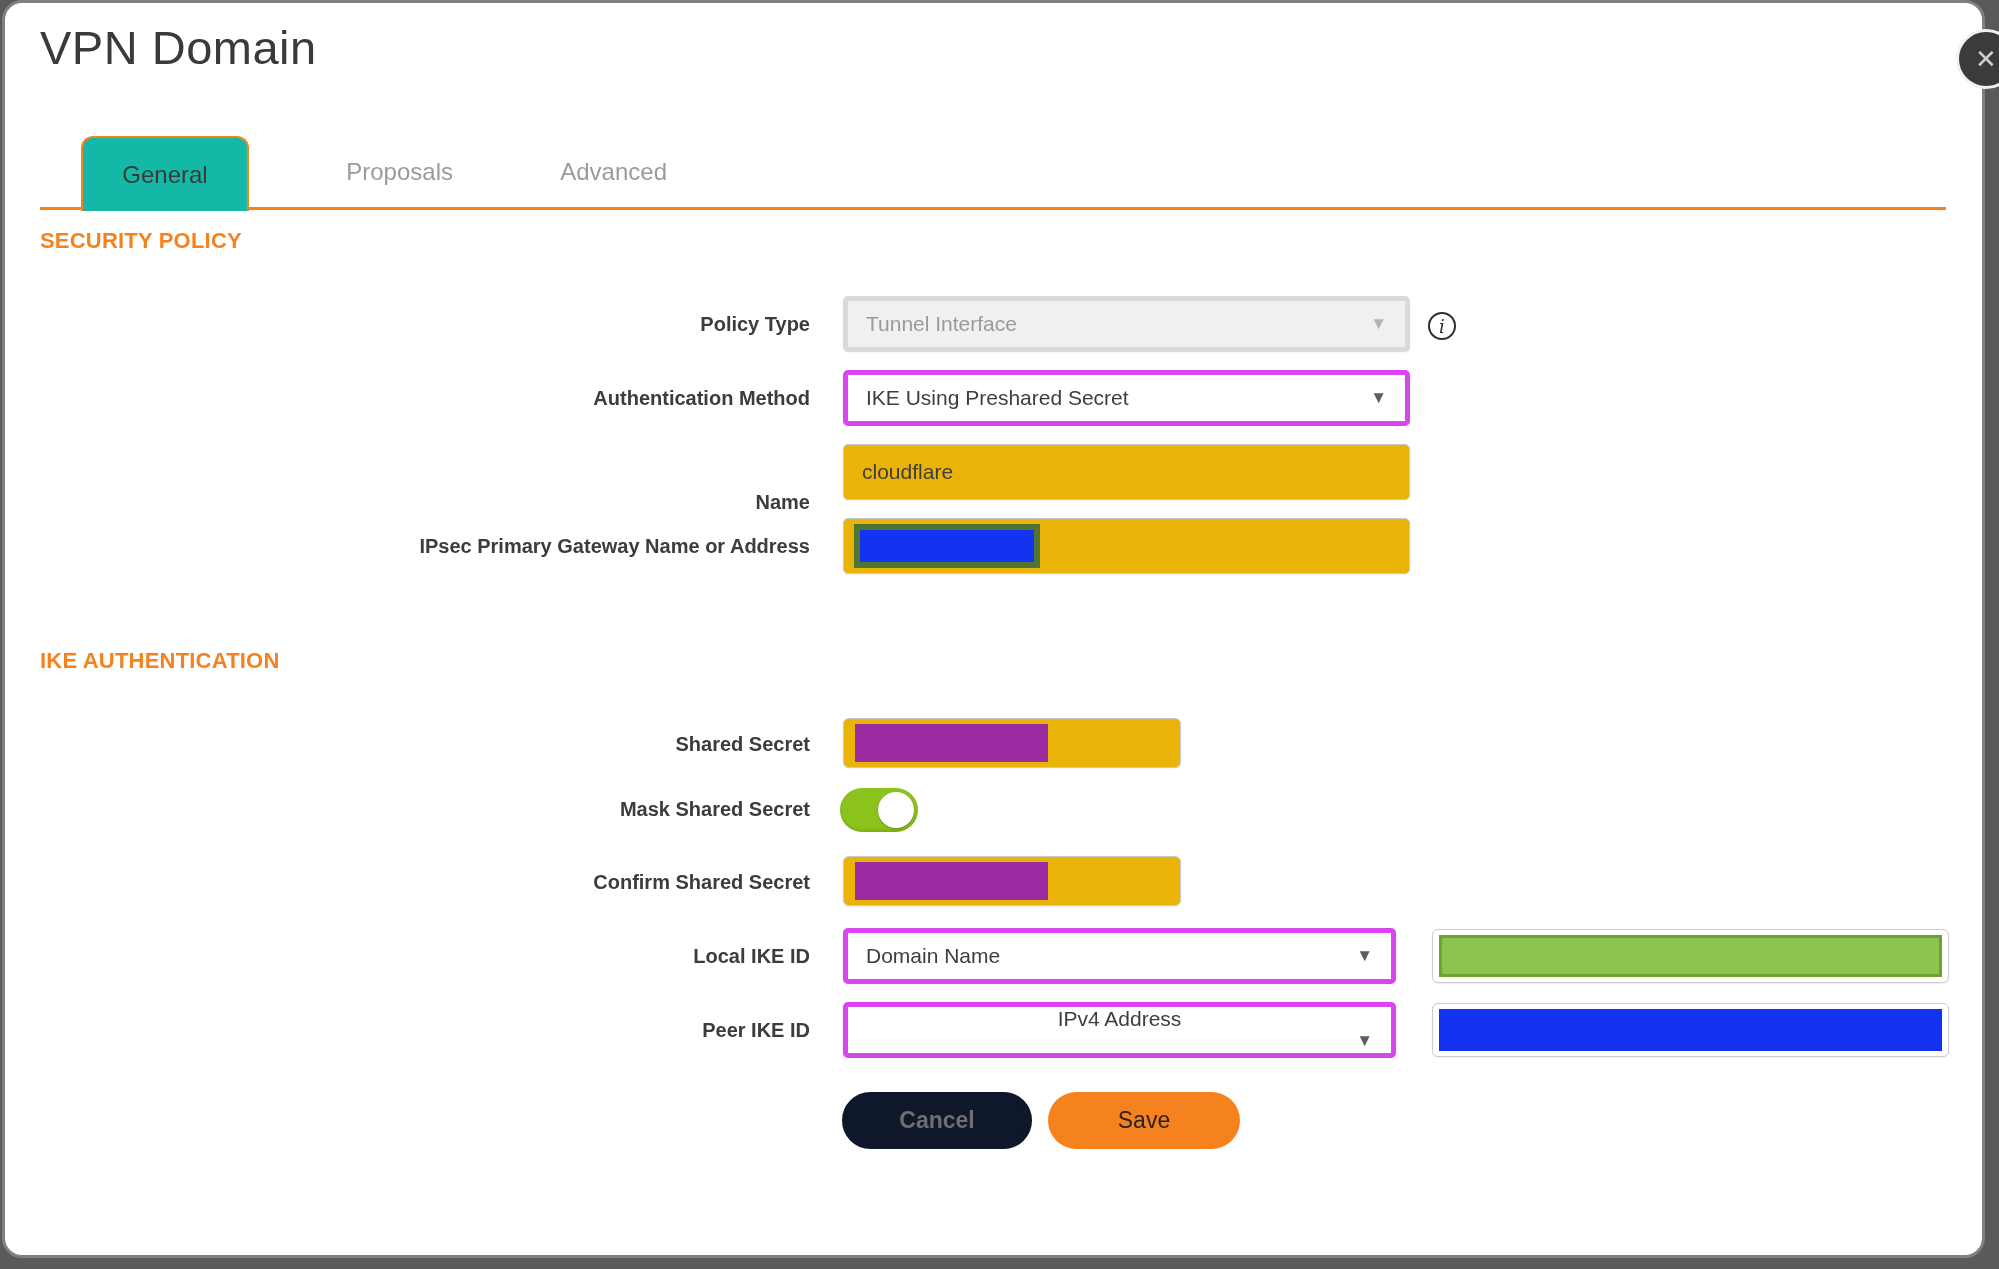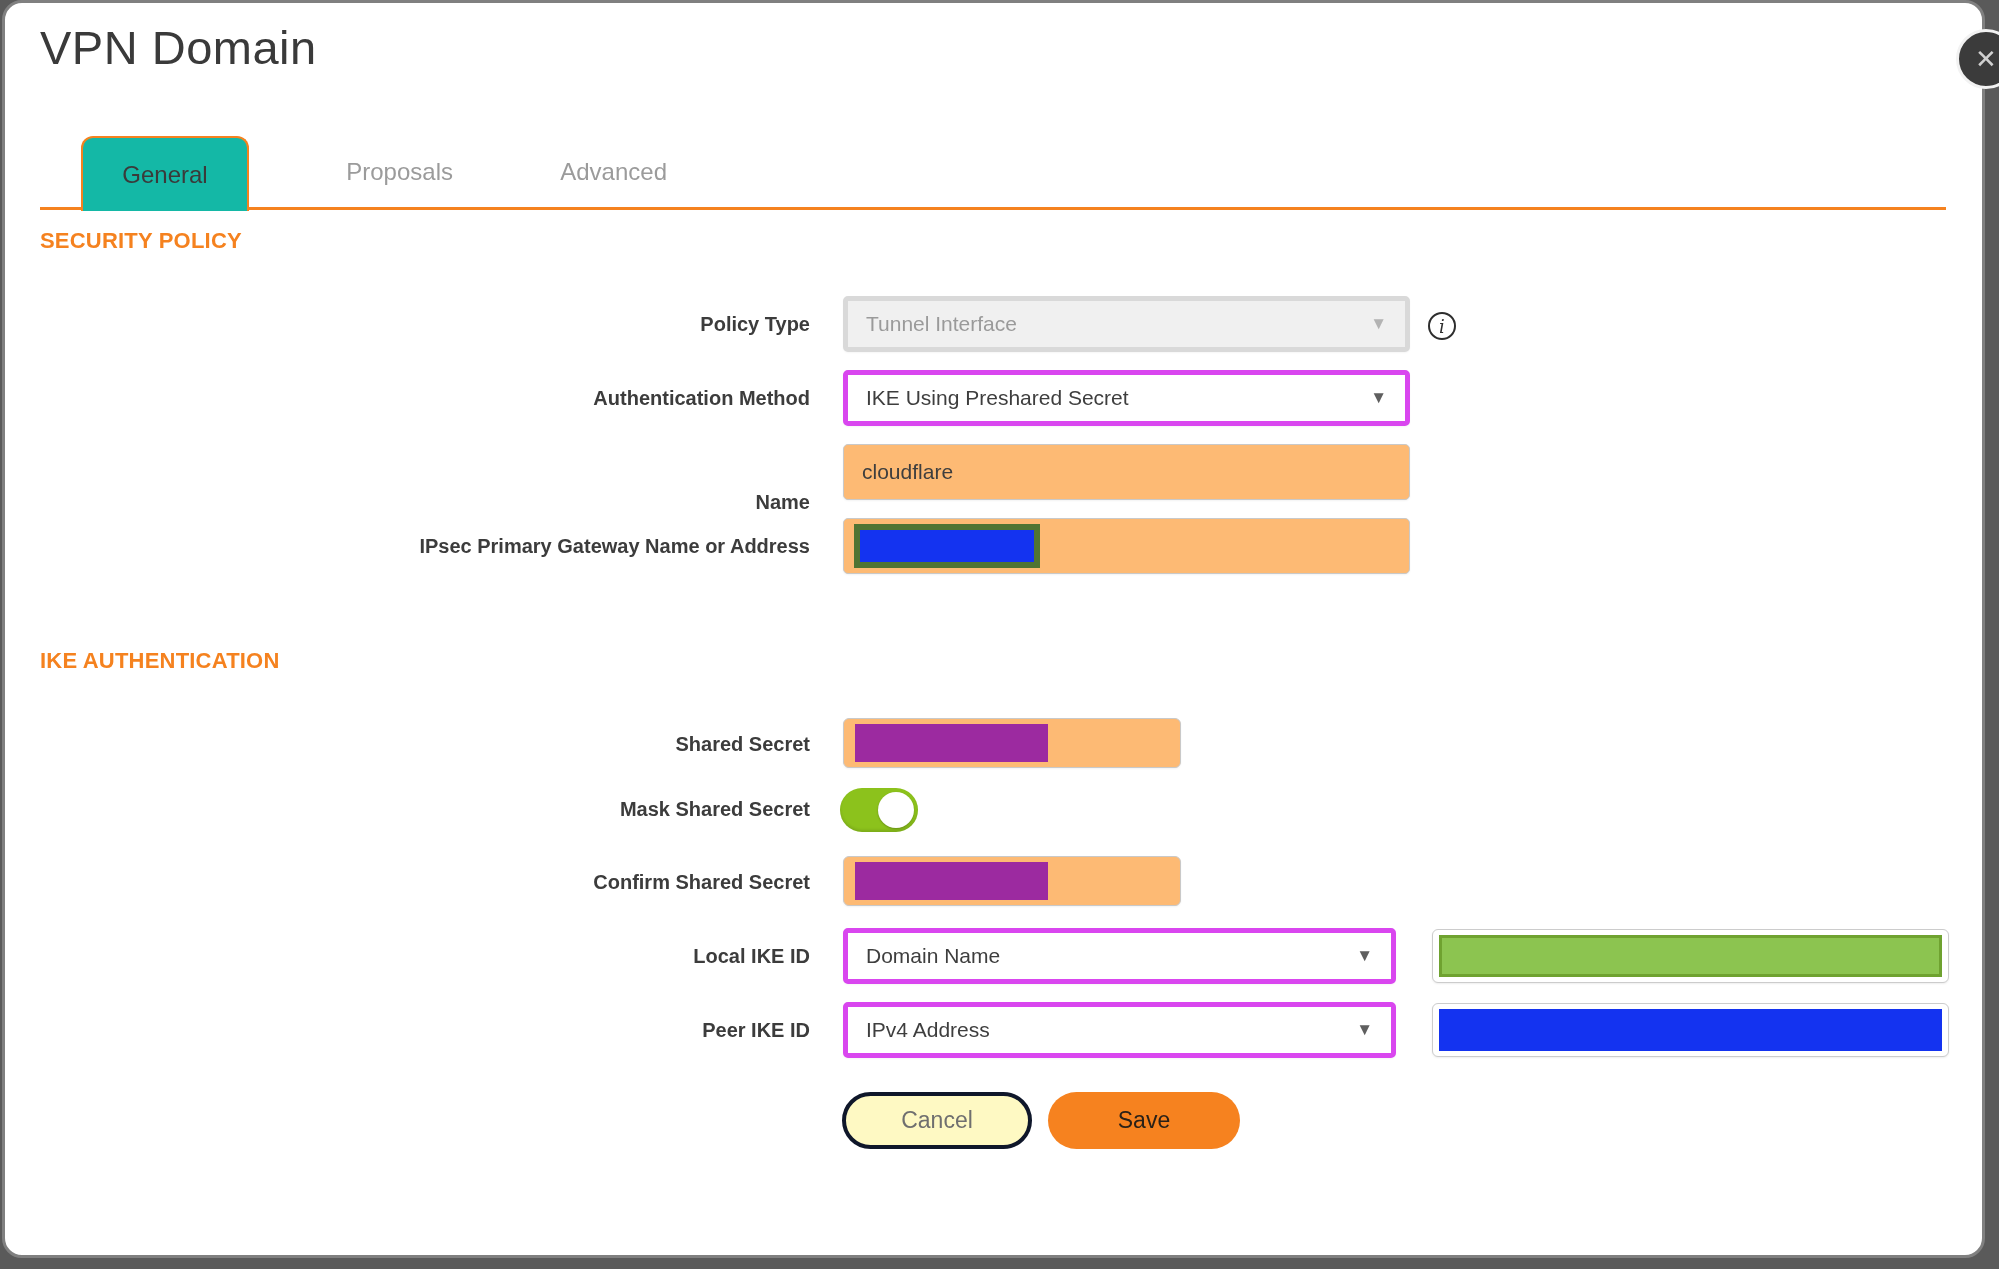--- a/index.html
+++ b/index.html
@@ -114,21 +114,21 @@
     border-color: #d9d9d9;
     color: #9a9a9a;
     cursor: default;
   }
   .select.disabled .caret { color: #b3b3b3; }
   .text-input {
     position: absolute;
     left: 843px;
     height: 56px;
     width: 567px;
-    background: #fdba74;
+    background: #eab308;
     border: 1px solid #c9c9c9;
     border-radius: 5px;
     padding: 0 18px;
     font-size: 21px; color: #3e3e3e;
     font-family: "Liberation Sans", sans-serif;
     outline: none;
     box-shadow: 0 1px 2px rgba(0,0,0,0.05);
   }
   .secret-input {
     width: 338px;
@@ -205,23 +205,24 @@
     position: absolute;
     top: 1092px;
     height: 57px;
     border-radius: 29px;
     display: flex; align-items: center; justify-content: center;
     font-size: 23px;
     cursor: pointer;
   }
   .btn-cancel {
     left: 842px; width: 190px;
-    background: #fef9c3;
-    border: 4px solid #0f172a;
+    background: #0f172a;
+    border: 8px solid #0f172a;
     color: #6f6f6f;
+    font-weight: bold;
   }
   .btn-save {
     left: 1048px; width: 192px;
     background: #f6821f;
     border: none;
     color: #2a2118;
   }
 </style>
 </head>
 <body>
@@ -288,21 +289,21 @@
   <div class="row-label" style="top:945px;">Local IKE ID</div>
   <div class="select" style="top:928px; width:553px;">
     <span>Domain Name</span>
     <span class="caret">▼</span>
   </div>
   <div class="value-box" style="top:929px;">
     <div class="fill fill-green"></div>
   </div>
 
   <div class="row-label" style="top:1019px;">Peer IKE ID</div>
-  <div class="select" style="top:1002px; width:553px;">
+  <div class="select" style="top:1002px; width:553px;flex-direction:column;">
     <span>IPv4 Address</span>
     <span class="caret">▼</span>
   </div>
   <div class="value-box" style="top:1003px;">
     <div class="fill fill-blue"></div>
   </div>
 
   <div class="btn btn-cancel">
     <span>Cancel</span>
   </div>

